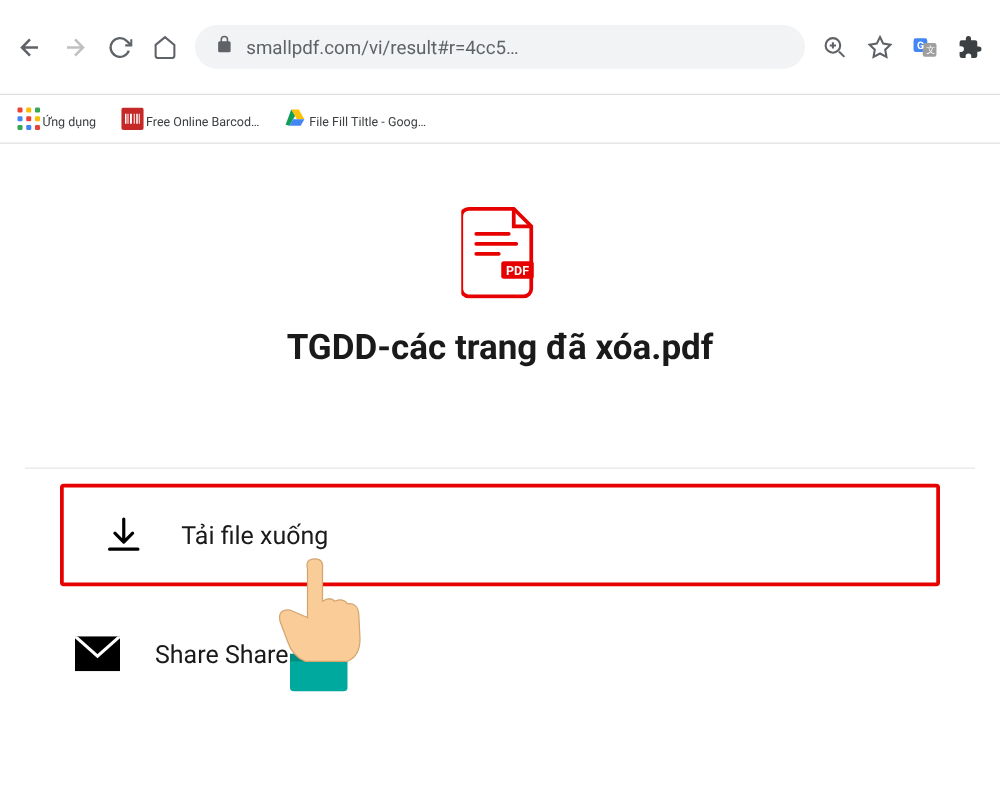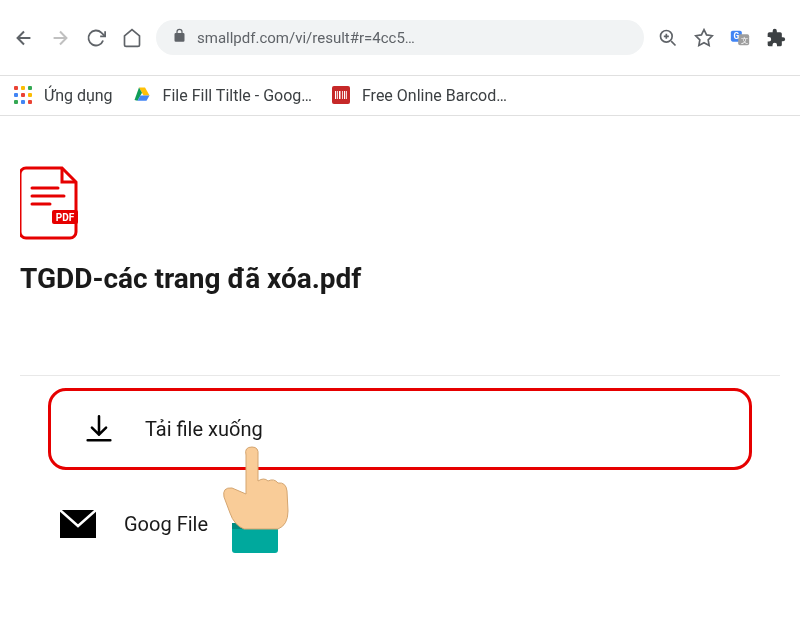--- a/index.html
+++ b/index.html
@@ -5,31 +5,31 @@
     * { margin: 0; padding: 0; box-sizing: border-box; }
     body { font-family: -apple-system, BlinkMacSystemFont, "Segoe UI", Roboto, sans-serif; background: #fff; width: 800px; height: 640px; overflow: hidden; position: relative; }
     
     .browser-toolbar { display: flex; align-items: center; padding: 20px 12px; gap: 12px; border-bottom: 1px solid #e0e0e0; background: #fff; }
     .nav-btn { width: 24px; height: 24px; display: flex; align-items: center; justify-content: center; color: #5f6368; cursor: pointer; }
     .nav-btn.disabled { color: #c0c0c0; }
     .address-bar { flex: 1; display: flex; align-items: center; background: #f1f3f4; border-radius: 20px; padding: 8px 16px; gap: 10px; color: #5f6368; font-size: 15px; }
     .toolbar-icon { width: 24px; height: 24px; display: flex; align-items: center; justify-content: center; }
     
     .bookmarks-bar { display: flex; align-items: center; padding: 10px 14px; gap: 20px; border-bottom: 1px solid #e0e0e0; background: #fff; }
-    .bookmark { display: flex; align-items: flex-start; gap: 12px; font-size: 16px; color: #3c4043; cursor: pointer; }
+    .bookmark { display: flex; align-items: flex-end; gap: 2px; font-size: 10px; color: #3c4043; cursor: pointer; }
     .bookmark-icon { width: 18px; height: 18px; display: flex; align-items: center; justify-content: center; }
     
     .content { padding: 50px 20px 20px; }
-    .file-display { margin-bottom: 80px; }
+    .file-display { text-align: center; margin-bottom: 80px; }
     .pdf-icon-wrap { display: inline-block; margin-bottom: 18px; }
     .file-name { font-size: 28px; font-weight: 700; color: #1a1a1a; }
     
     .action-list { border-top: 1px solid #e8e8e8; }
     .action-item { display: flex; align-items: center; padding: 24px 40px; gap: 28px; font-size: 20px; color: #1a1a1a; cursor: pointer; }
-    .action-item.highlighted { border: 3px solid #e60000; border-radius: 18px; margin: 12px 28px; padding: 20px 30px; }
+    .action-item.highlighted { border: 3px solid #e60000; border-radius: 3px; margin: 12px 28px; padding: 20px 30px; }
     .action-icon { width: 36px; height: 36px; display: flex; align-items: center; justify-content: center; }
     
     .pointer-hand { position: absolute; left: 210px; top: 445px; pointer-events: none; }
     
     .apps-grid { display: grid; grid-template-columns: repeat(3, 4px); grid-template-rows: repeat(3, 4px); gap: 3px; }
     .apps-grid span:nth-child(1){background:#ea4335;}
     .apps-grid span:nth-child(2){background:#fbbc04;}
     .apps-grid span:nth-child(3){background:#34a853;}
     .apps-grid span:nth-child(4){background:#4285f4;}
     .apps-grid span:nth-child(5){background:#ea4335;}
@@ -110,41 +110,41 @@
           <span></span>
           <span></span>
           <span></span>
           <span></span>
         </div>
     </div>
     <span>Ứng dụng</span>
   </div>
   <div class="bookmark">
     <div class="bookmark-icon">
-      <svg width="18" height="18" viewBox="0 0 24 24">
-          <path d="M8 2l8 0 6 10.5H14L8 2z" fill="#ffc107"></path>
-          <path d="M2 18.5L8 2l4 7-6 10.5-4-1z" fill="#0f9d58"></path>
-          <path d="M22 12.5L18 19.5H6l4-7h12z" fill="#4285f4"></path>
-        </svg>
-    </div>
-    <span>File Fill Tiltle - Goog…</span>
-  </div>
-  <div class="bookmark">
-    <div class="bookmark-icon">
       <svg width="18" height="18" viewBox="0 0 18 18">
           <rect width="18" height="18" rx="2" fill="#c62828"></rect>
           <rect x="3" y="5" width="1.2" height="8" fill="#fff"></rect>
           <rect x="5" y="5" width="0.8" height="8" fill="#fff"></rect>
           <rect x="7" y="5" width="1.5" height="8" fill="#fff"></rect>
           <rect x="10" y="5" width="0.8" height="8" fill="#fff"></rect>
           <rect x="12" y="5" width="1.2" height="8" fill="#fff"></rect>
           <rect x="14" y="5" width="0.8" height="8" fill="#fff"></rect>
         </svg>
     </div>
     <span>Free Online Barcod…</span>
+  </div>
+  <div class="bookmark">
+    <div class="bookmark-icon">
+      <svg width="18" height="18" viewBox="0 0 24 24">
+          <path d="M8 2l8 0 6 10.5H14L8 2z" fill="#ffc107"></path>
+          <path d="M2 18.5L8 2l4 7-6 10.5-4-1z" fill="#0f9d58"></path>
+          <path d="M22 12.5L18 19.5H6l4-7h12z" fill="#4285f4"></path>
+        </svg>
+    </div>
+    <span>File Fill Tiltle - Goog…</span>
   </div>
 </div>
 
 <div class="content">
   <div class="file-display">
     <div class="pdf-icon-wrap">
       <svg width="62" height="74" viewBox="0 0 62 74">
         <path d="M6 2 h36 l14 14 v50 a6 6 0 0 1 -6 6 H6 a6 6 0 0 1 -6 -6 V8 a6 6 0 0 1 6 -6 z" fill="#fff" stroke="#e60000" stroke-width="3"></path>
         <path d="M42 2 v14 h14" fill="none" stroke="#e60000" stroke-width="3"></path>
         <line x1="12" y1="22" x2="38" y2="22" stroke="#e60000" stroke-width="3" stroke-linecap="round"></line>
@@ -166,21 +166,21 @@
       </div>
       <span>Tải file xuống</span>
     </div>
     <div class="action-item">
       <div class="action-icon">
         <svg width="36" height="28" viewBox="0 0 36 28">
             <rect width="36" height="28" fill="#000"></rect>
             <path d="M0 0 L18 16 L36 0" fill="none" stroke="#fff" stroke-width="2.5"></path>
           </svg>
       </div>
-      <span>Goog File</span>
+      <span>Share Share</span>
     </div>
   </div>
 </div>
 
 <div class="pointer-hand">
   <svg width="90" height="110" viewBox="0 0 90 110">
     <rect x="22" y="78" width="46" height="30" rx="3" fill="#00a99d"></rect>
     <rect x="22" y="78" width="46" height="6" fill="#008b80"></rect>
     <path d="M36 10 q-2 -8 6 -8 q7 0 6 8 l0 26 q6 -4 10 0 q6 -3 10 2 q8 -1 9 8 l1 20 q0 14 -10 18 l-34 0 q-10 -4 -14 -16 l-6 -16 q-2 -10 8 -9 l14 6 z" fill="#f9cc98" stroke="#d4a570" stroke-width="1"></path>
   </svg>

